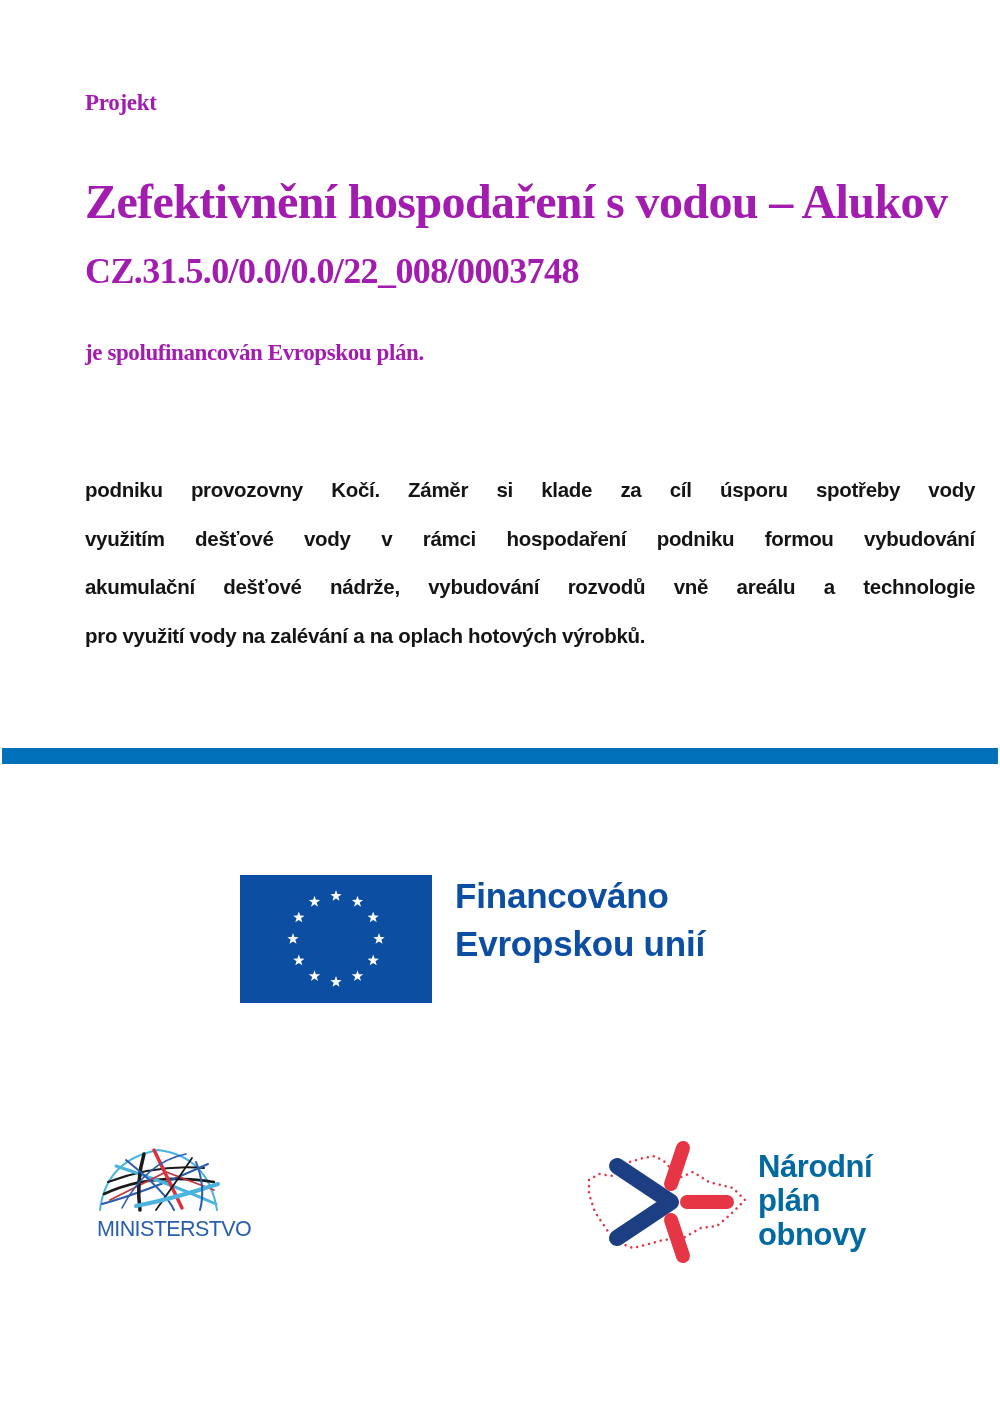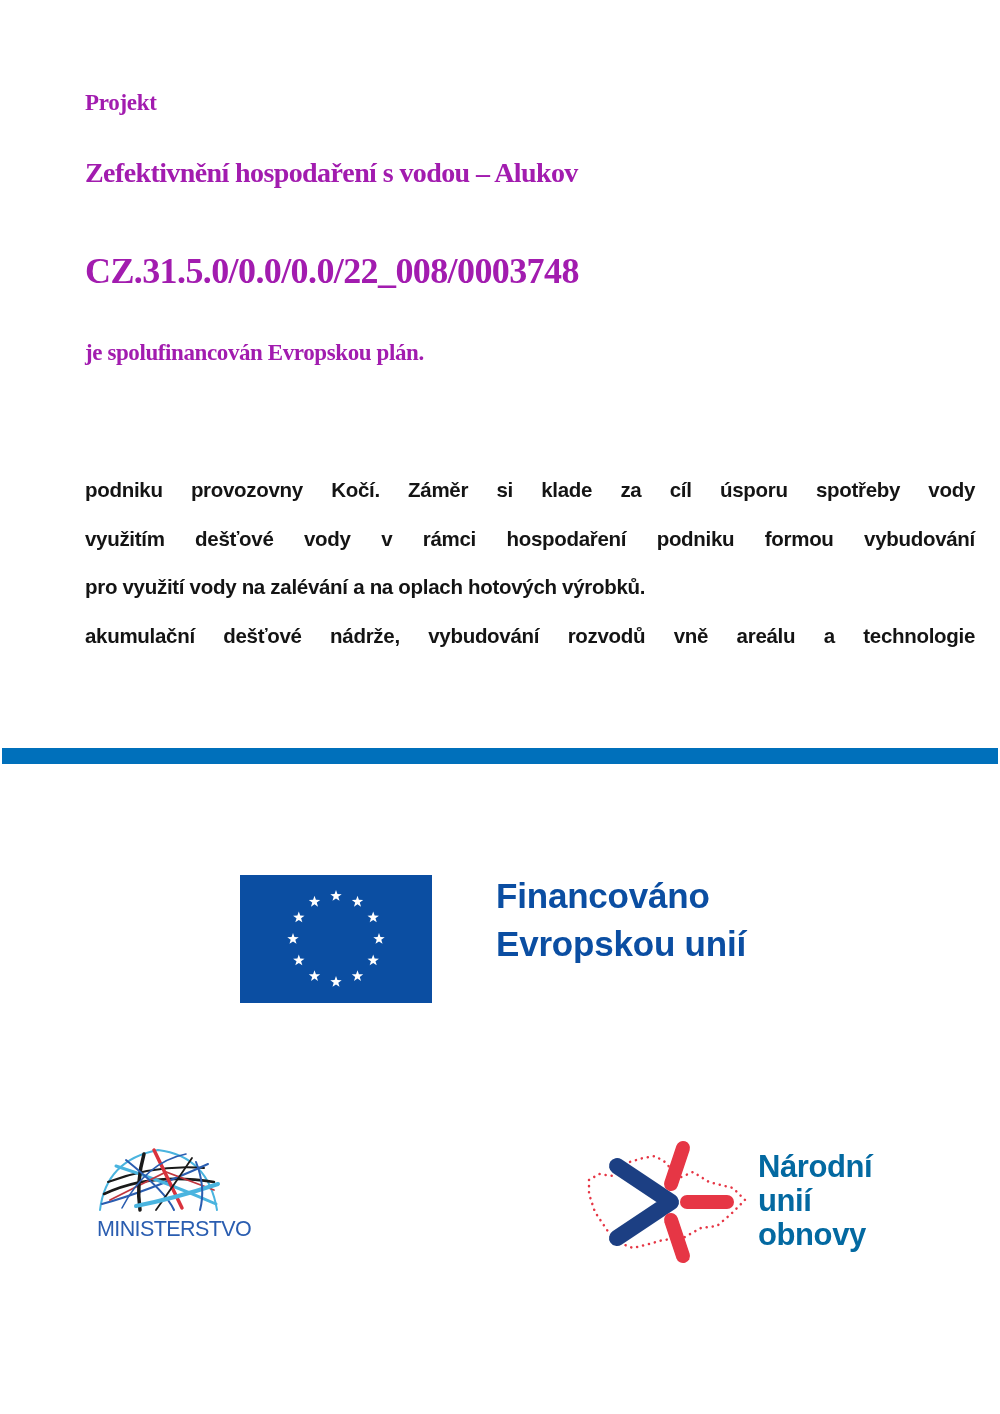--- a/index.html
+++ b/index.html
@@ -1,30 +1,30 @@
 <!DOCTYPE html>
 <html><head>
   <meta charset="utf-8">
   <style>
     html, body { margin: 0; padding: 0; background: #ffffff; }
     body { width: 1000px; height: 1414px; position: relative; overflow: hidden; }
     .abs { position: absolute; }
     .blue-text { color: #a21caf; font-family: Liberation Serif, serif; font-weight: bold; }
     #label-projekt { left: 85px; top: 90px; font-size: 23px; letter-spacing: -0.3px; }
-    #title { left: 85px; top: 157px; font-size: 28px; letter-spacing: -0.6px; white-space: nowrap; }
+    #title { left: 85px; top: 174px; font-size: 48px; letter-spacing: -0.6px; white-space: nowrap; }
     #code { left: 85px; top: 250px; font-size: 36px; letter-spacing: -0.6px; white-space: nowrap; }
     #cofinanced { left: 85px; top: 340px; font-size: 23px; letter-spacing: -0.4px; white-space: nowrap; }
     #desc { left: 85px; top: 466px; width: 890px; font-family: "Liberation Sans", sans-serif; font-weight: bold;
             font-size: 20.5px; line-height: 48.5px; color: #141414; letter-spacing: -0.3px; }
     #desc .line { display: block; white-space: nowrap; text-align: justify; text-align-last: justify; }
     #desc .line.last { text-align-last: left; }
     #divider { left: 2px; top: 748px; width: 996px; height: 16px; background: #0070bb; }
 
     #eu-flag { left: 240px; top: 875px; width: 192px; height: 128px; background: #0b4ea2; }
-    #eu-text { left: 455px; top: 872px; font-family: "Liberation Sans", sans-serif; color: #0b4ea2; margin-left: 41px; }
+    #eu-text { left: 455px; top: 872px; font-family: "Liberation Sans", sans-serif; color: #0b4ea2; }
     #eu-text .l1, #eu-text .l2 { display: block; font-weight: bold; font-size: 35px; line-height: 48px; letter-spacing: -0.2px; }
     #eu-text .l3 { display: block; font-size: 31px; line-height: 44px; letter-spacing: -0.4px; }
 
     #mpo-logo { left: 96px; top: 1142px; }
     #mpo-text { left: 97px; top: 1216px; font-family: "Liberation Sans", sans-serif; color: #2a5db0; font-size: 21.5px; line-height: 26px; letter-spacing: -0.6px; }
     #mpo-text span { display: block; white-space: nowrap; }
 
     #npo-logo { left: 583px; top: 1138px; }
     #npo-text { left: 758px; top: 1150px; font-family: "Liberation Sans", sans-serif; font-weight: bold; color: #0369a1; font-size: 31px; line-height: 34px; letter-spacing: -0.4px; }
     #npo-text span { display: block; white-space: nowrap; }
@@ -33,22 +33,22 @@
 <body>
 
 <div class="abs blue-text" id="label-projekt">Projekt</div>
 <div class="abs blue-text" id="title">Zefektivnění hospodaření s vodou – Alukov</div>
 <div class="abs blue-text" id="code">CZ.31.5.0/0.0/0.0/22_008/0003748</div>
 <div class="abs blue-text" id="cofinanced">je spolufinancován Evropskou plán.</div>
 
 <div class="abs" id="desc">
   <span class="line">podniku provozovny Kočí. Záměr si klade za cíl úsporu spotřeby vody</span>
   <span class="line">využitím dešťové vody v rámci hospodaření podniku formou vybudování</span>
+  <span class="line">akumulační dešťové nádrže, vybudování rozvodů vně areálu a technologie</span>
   <span class="line last">pro využití vody na zalévání a na oplach hotových výrobků.</span>
-  <span class="line">akumulační dešťové nádrže, vybudování rozvodů vně areálu a technologie</span>
 </div>
 
 <div class="abs" id="divider"></div>
 
 <div class="abs" id="eu-flag">
   <svg width="192" height="128" viewBox="0 0 192 128">
     <defs>
       <polygon id="star" points="0,-6 1.41,-1.94 5.71,-1.85 2.28,0.74 3.53,4.85 0,2.4 -3.53,4.85 -2.28,0.74 -5.71,-1.85 -1.41,-1.94" fill="#ffffff"></polygon>
     </defs>
     <g transform="translate(96,64)">
@@ -99,15 +99,15 @@
   <svg width="170" height="135" viewBox="0 0 170 135">
     <path d="M6 42 L16 36 L30 38 L40 26 L60 20 L72 18 L82 24 L96 40 L110 34 L126 44 L150 50 L162 62 L148 76 L134 88 L118 90 L100 100 L80 102 L66 106 L50 110 L34 104 L24 92 L12 74 L6 56 Z" fill="none" stroke="#e63645" stroke-width="2.5" stroke-dasharray="0.1 6" stroke-linecap="round"></path>
     <path d="M34 28 L88 64 L34 100" fill="none" stroke="#1c3f83" stroke-width="16" stroke-linecap="round" stroke-linejoin="round"></path>
     <line x1="100" y1="10" x2="88" y2="46" stroke="#e63645" stroke-width="14" stroke-linecap="round"></line>
     <line x1="104" y1="64" x2="144" y2="64" stroke="#e63645" stroke-width="14" stroke-linecap="round"></line>
     <line x1="88" y1="82" x2="100" y2="118" stroke="#e63645" stroke-width="14" stroke-linecap="round"></line>
   </svg>
 </div>
 <div class="abs" id="npo-text">
   <span>Národní</span>
-  <span>unií</span>
+  <span>plán</span>
   <span>obnovy</span>
 </div>
 
 </body></html>

